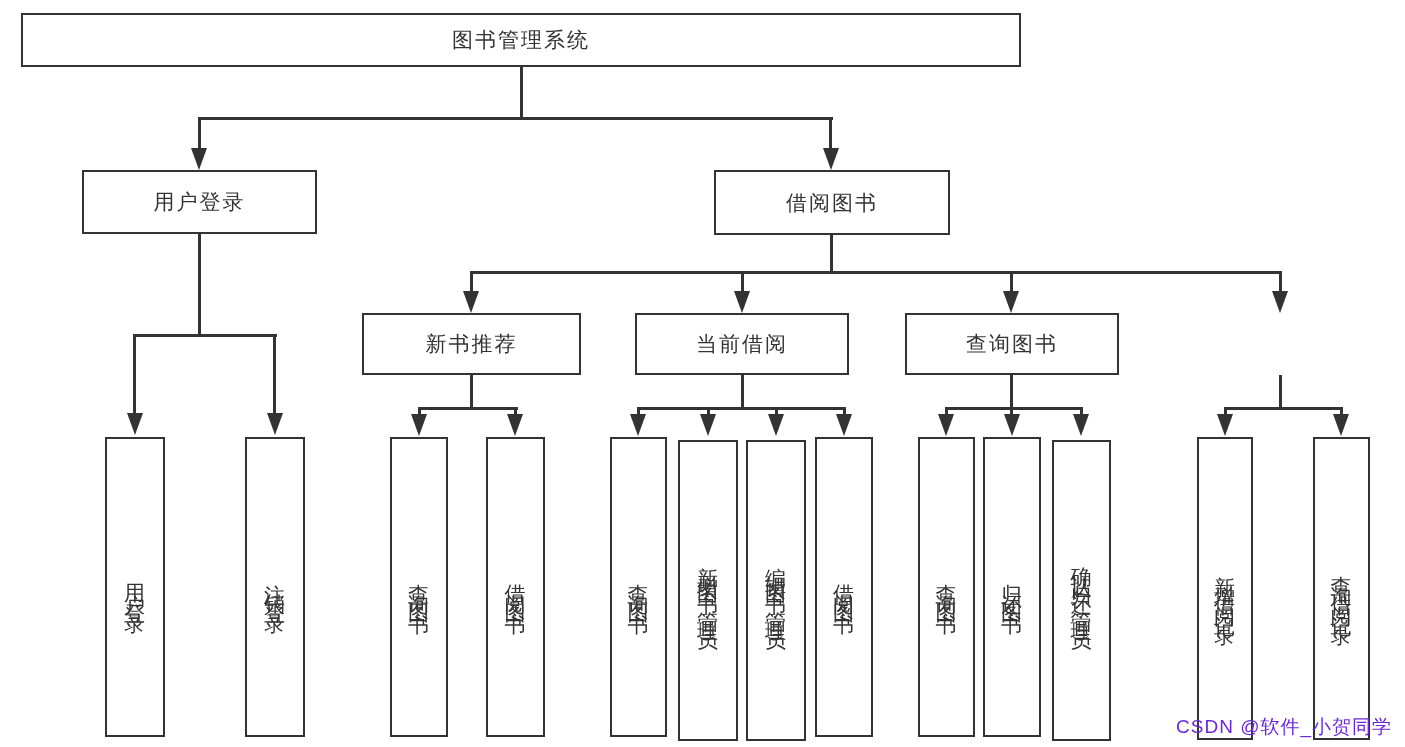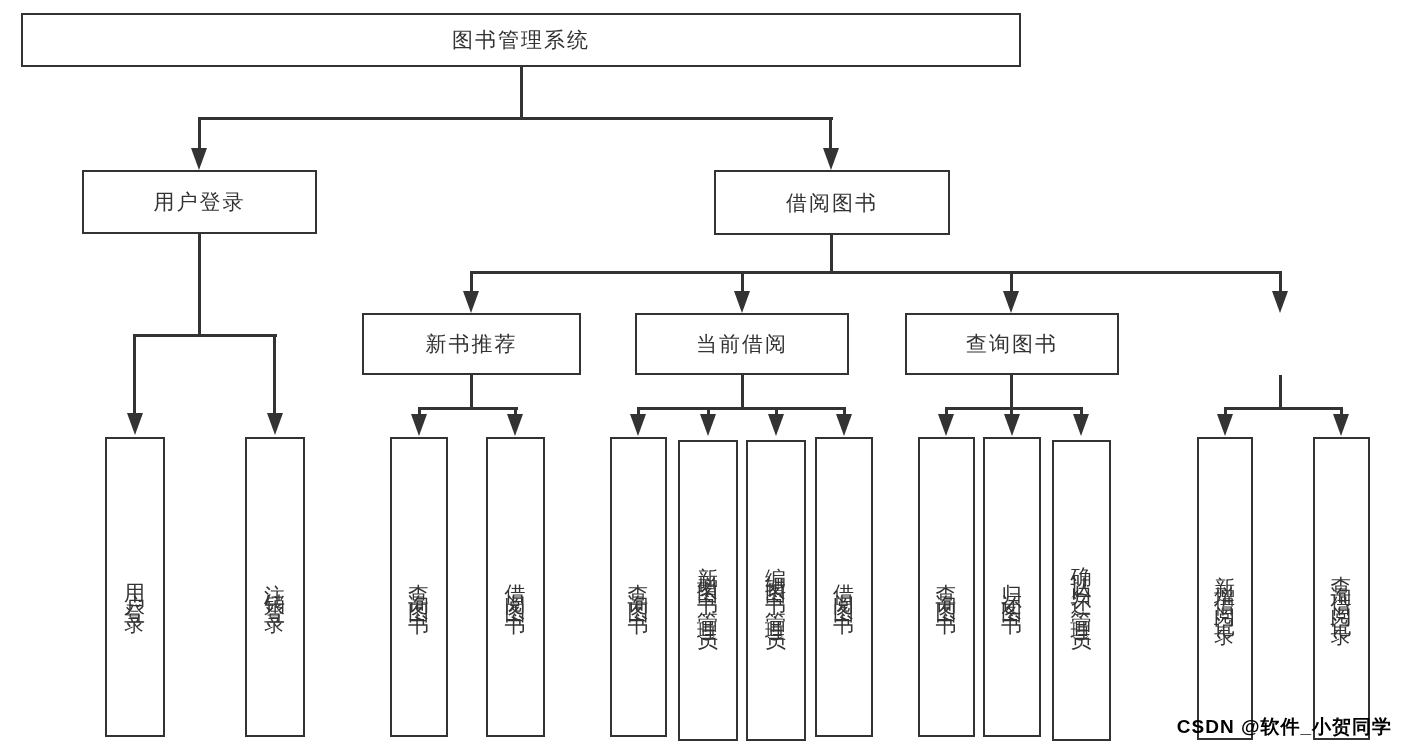--- a/index.html
+++ b/index.html
@@ -61,23 +61,22 @@
     border-left: 8px solid transparent;
     border-right: 8px solid transparent;
     border-top: 22px solid #333333;
   }
   .watermark {
     position: absolute;
     top: 714px;
     right: 13px;
     font-size: 19px;
     letter-spacing: 1px;
-    color: #000000;
+    color: #6d28d9;
     white-space: nowrap;
-    font-weight: bold;
   }
 </style>
 </head>
 <body>
 
 <div class="diagram">
 
   <div class="hbox" style="left:21px; top:13px; width:1000px; height:54px;">
     <span class="label">图书管理系统</span>
   </div>

